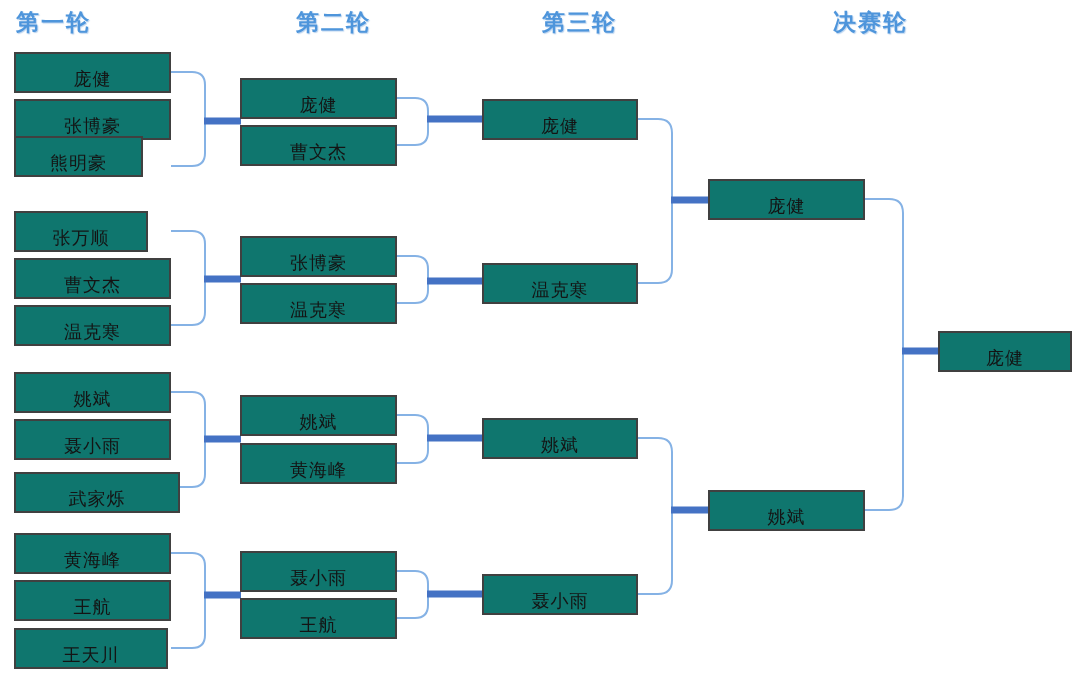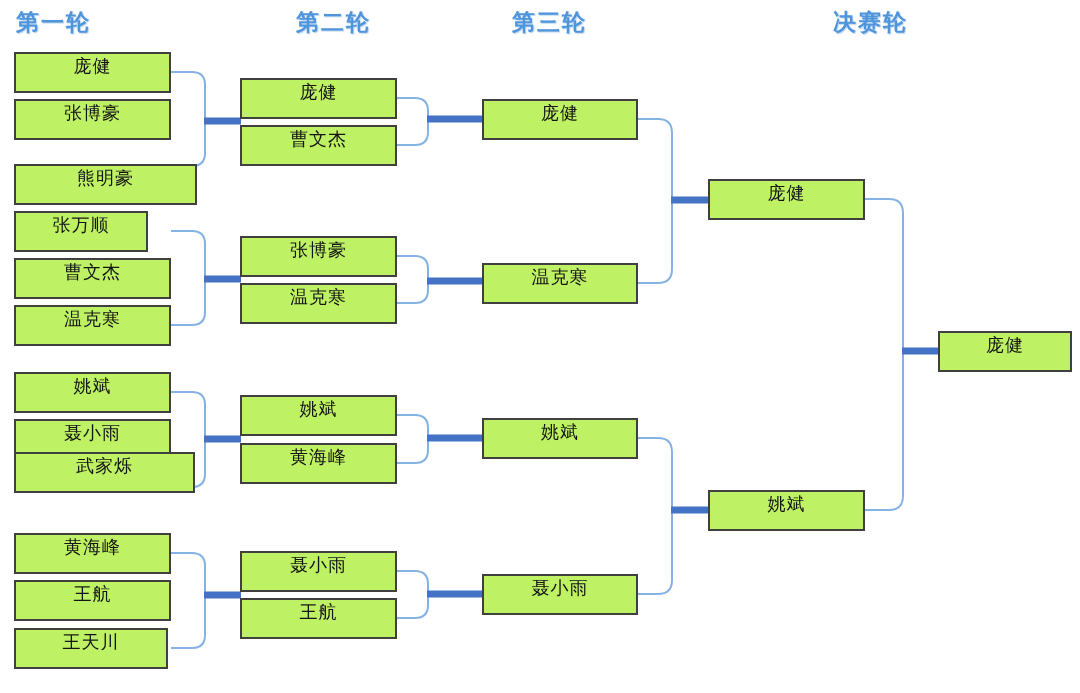--- a/index.html
+++ b/index.html
@@ -26,24 +26,24 @@
     color: #4E95DB;
     letter-spacing: 2px;
     text-shadow: 1px 1px 1px rgba(130, 175, 225, 0.55);
     white-space: nowrap;
     z-index: 2;
   }
   .pbox {
     position: absolute;
     height: 41px;
     box-sizing: border-box;
-    background: #bef264;
+    background: #0f766e;
     border: 2px solid #404040;
     display: flex;
-    align-items: flex-start;
+    align-items: flex-end;
     justify-content: center;
     z-index: 1;
   }
   .pbox span {
     font-family: "Liberation Serif", serif;
     font-size: 18px;
     color: #141414;
     letter-spacing: 1px;
     white-space: nowrap;
   }
@@ -81,50 +81,50 @@
     <line x1="427" y1="594" x2="483" y2="594" stroke="#4472C4" stroke-width="7"></line>
 
     <line x1="671" y1="200" x2="709" y2="200" stroke="#4472C4" stroke-width="7"></line>
     <line x1="671" y1="510" x2="709" y2="510" stroke="#4472C4" stroke-width="7"></line>
 
     <line x1="902" y1="351" x2="939" y2="351" stroke="#4472C4" stroke-width="7"></line>
   </svg>
 
   <div class="hdr" style="left:16px">第一轮</div>
   <div class="hdr" style="left:296px">第二轮</div>
-  <div class="hdr" style="left:512px">第三轮</div>
+  <div class="hdr" style="left:542px">第三轮</div>
   <div class="hdr" style="left:833px">决赛轮</div>
 
   <div class="pbox" style="left:14px;top:52px;width:157px">
       <span>庞健</span>
     </div>
   <div class="pbox" style="left:14px;top:99px;width:157px">
       <span>张博豪</span>
     </div>
-  <div class="pbox" style="left:14px;top:164px;width:183px">
+  <div class="pbox" style="left:14px;top:136px;width:129px">
       <span>熊明豪</span>
     </div>
 
   <div class="pbox" style="left:14px;top:211px;width:134px">
       <span>张万顺</span>
     </div>
   <div class="pbox" style="left:14px;top:258px;width:157px">
       <span>曹文杰</span>
     </div>
   <div class="pbox" style="left:14px;top:305px;width:157px">
       <span>温克寒</span>
     </div>
 
   <div class="pbox" style="left:14px;top:372px;width:157px">
       <span>姚斌</span>
     </div>
   <div class="pbox" style="left:14px;top:419px;width:157px">
       <span>聂小雨</span>
     </div>
-  <div class="pbox" style="left:14px;top:452px;width:181px">
+  <div class="pbox" style="left:14px;top:472px;width:166px">
       <span>武家烁</span>
     </div>
 
   <div class="pbox" style="left:14px;top:533px;width:157px">
       <span>黄海峰</span>
     </div>
   <div class="pbox" style="left:14px;top:580px;width:157px">
       <span>王航</span>
     </div>
   <div class="pbox" style="left:14px;top:628px;width:154px">

